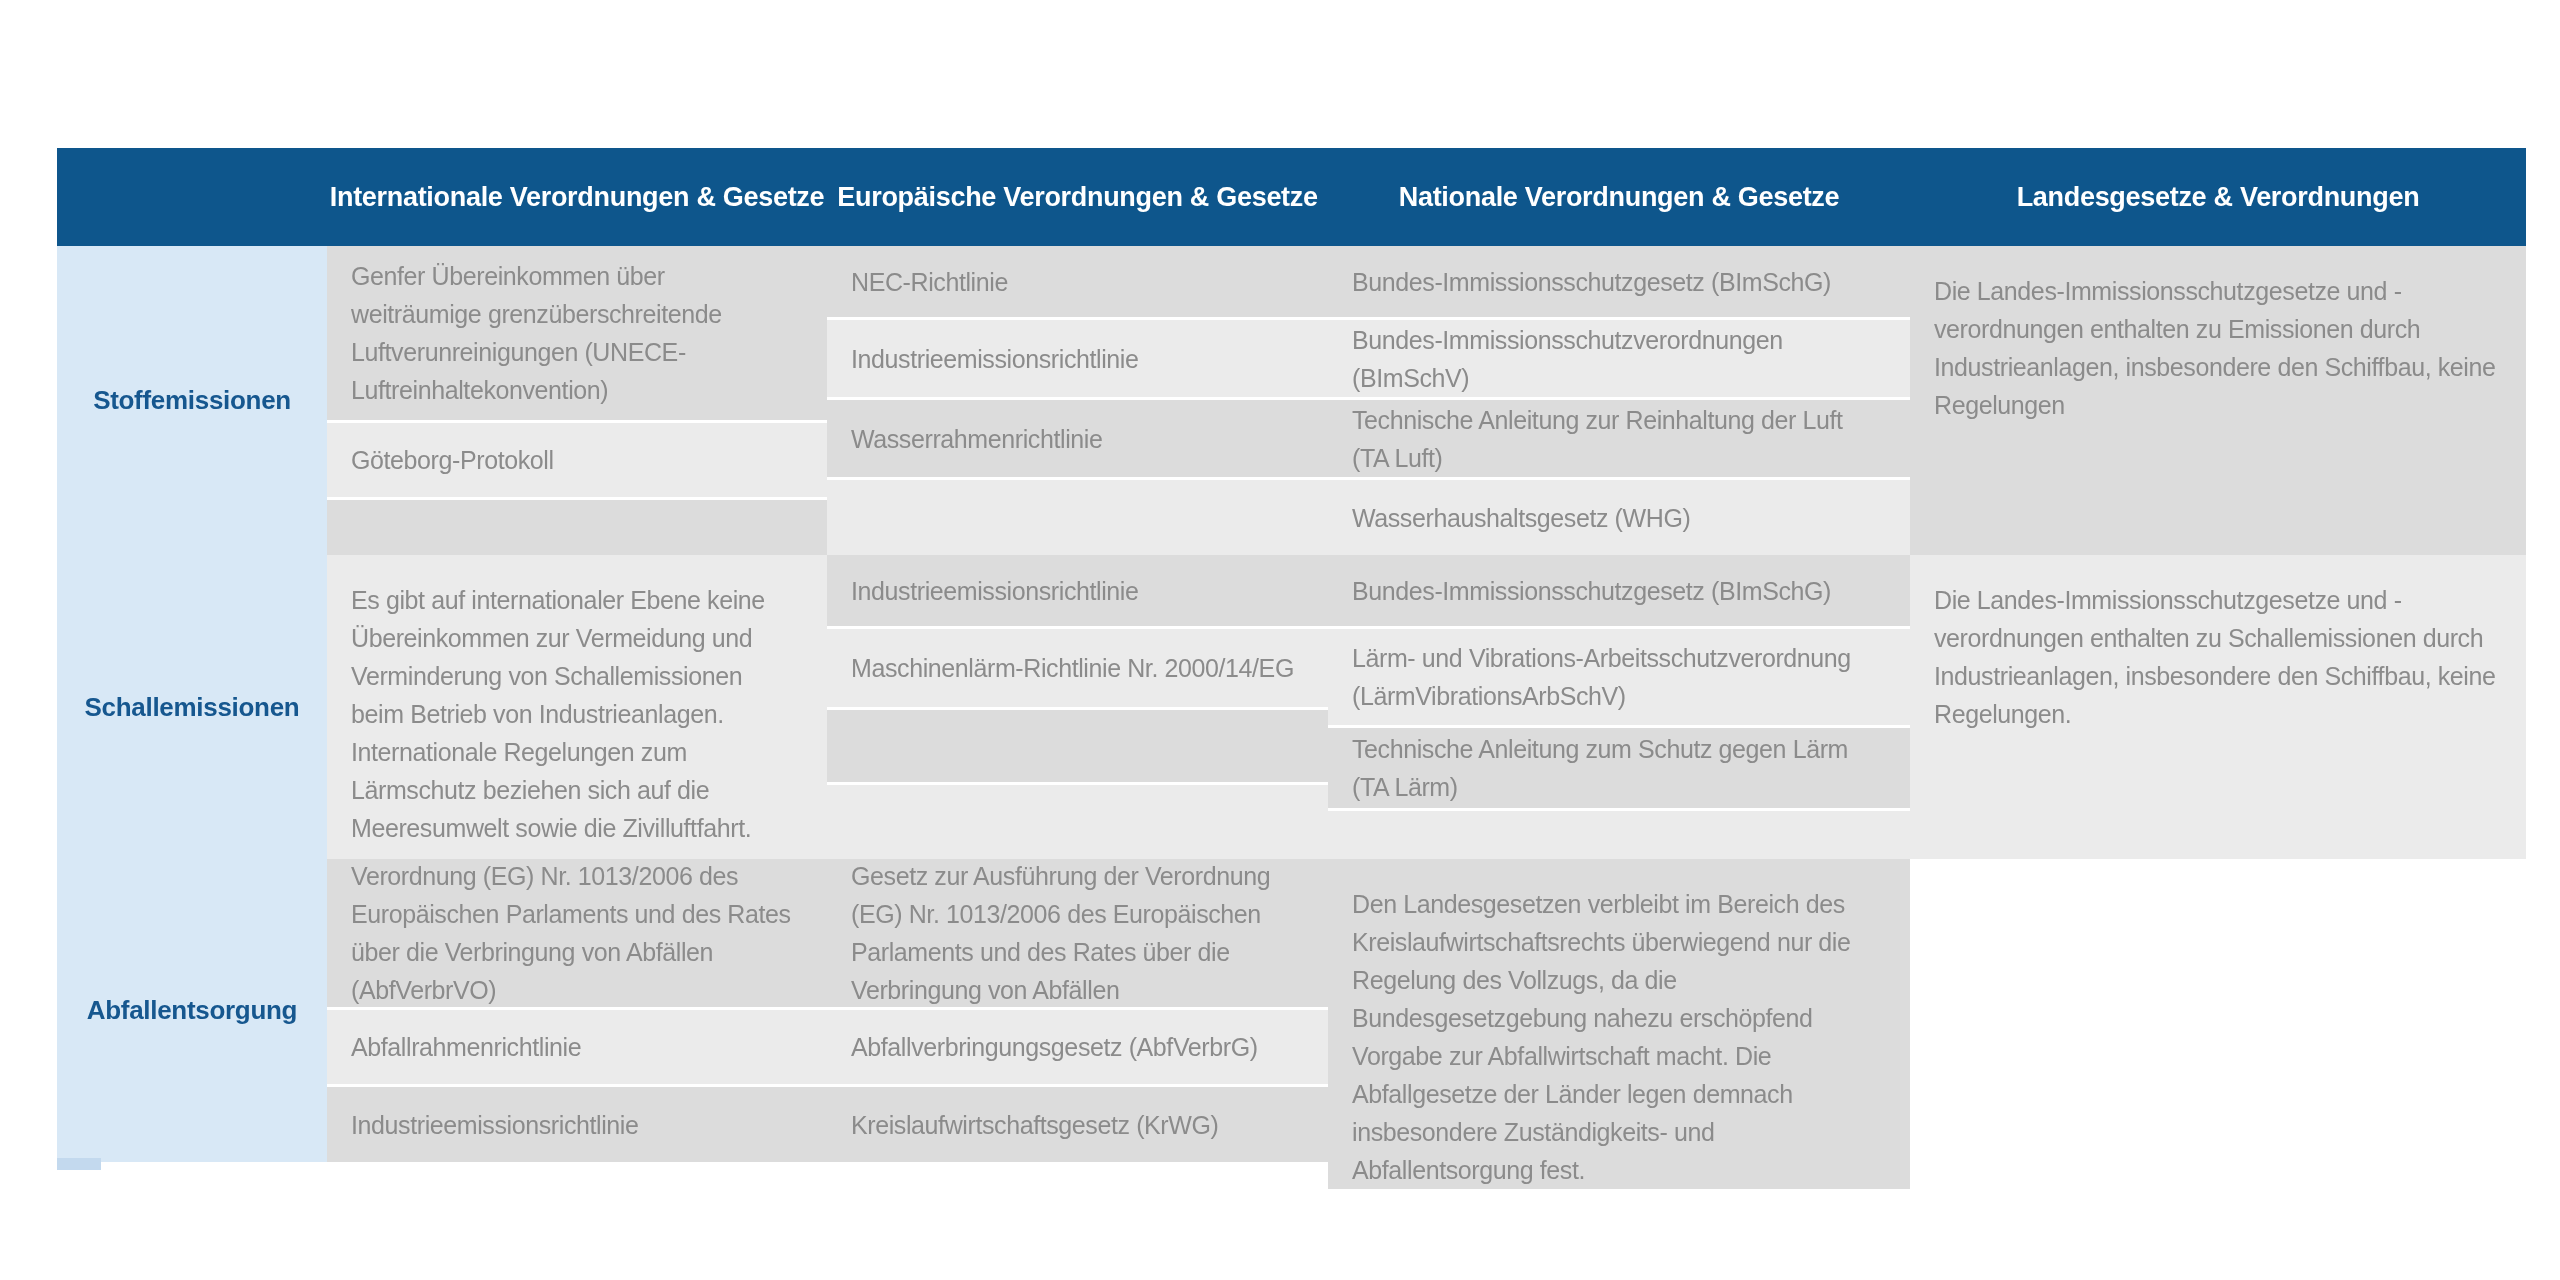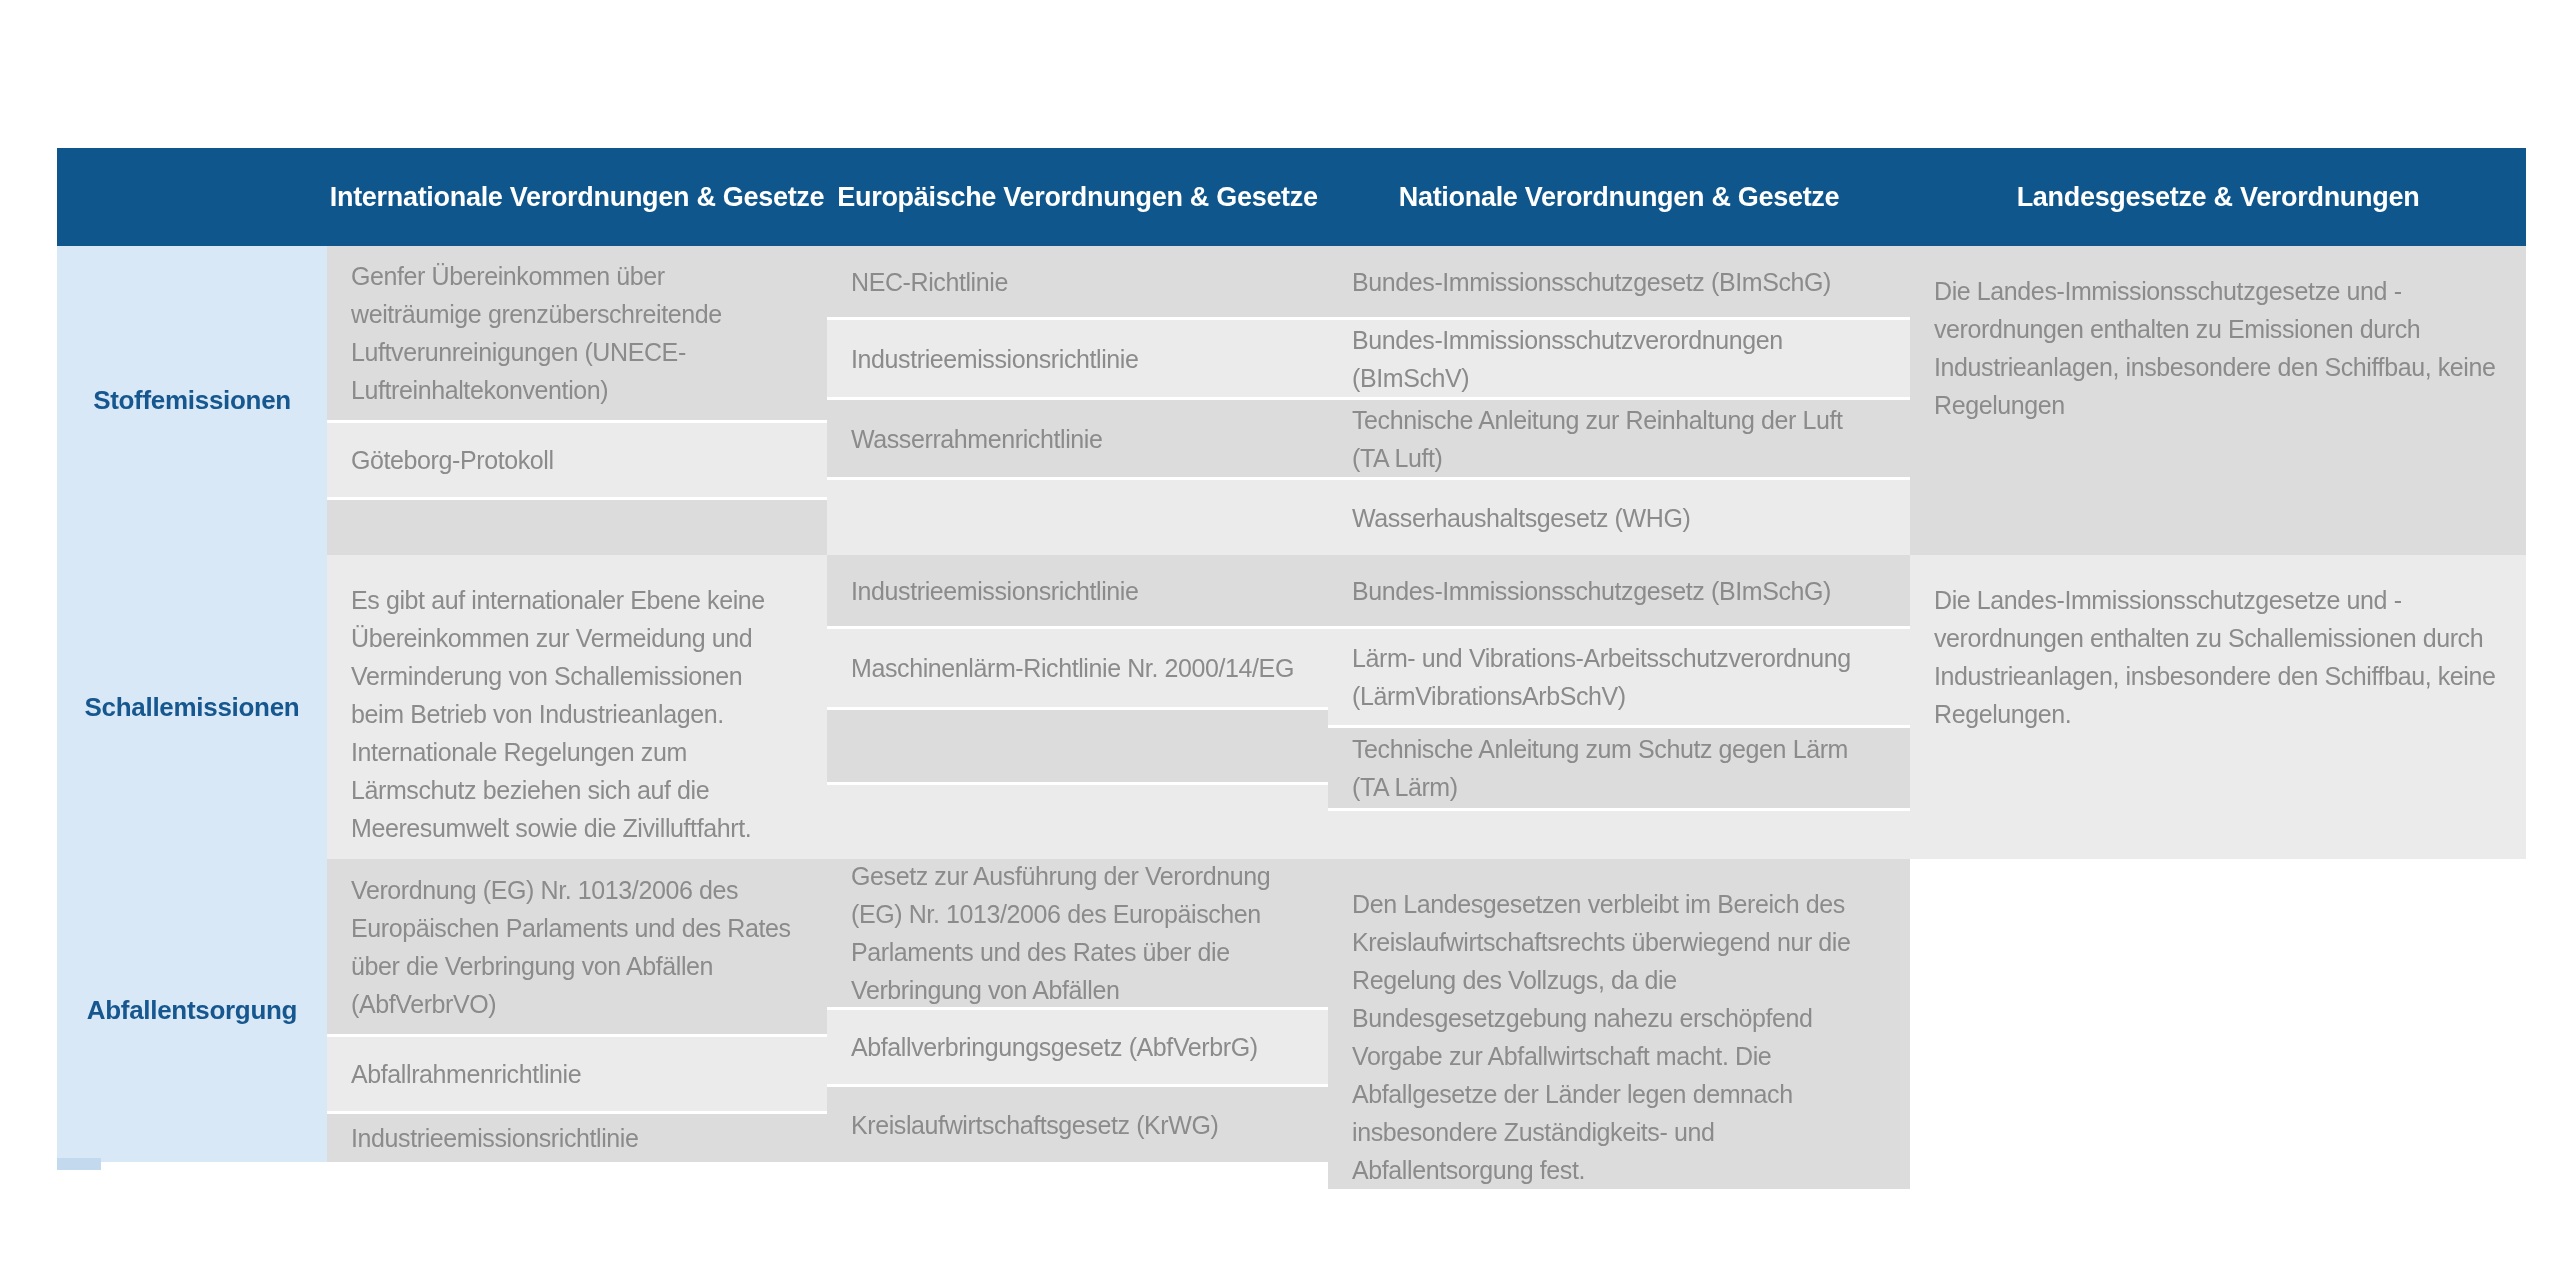--- a/index.html
+++ b/index.html
@@ -120,21 +120,21 @@
     <div class="cell light" style="height:96px">Lärm- und Vibrations-Arbeitsschutzverordnung (LärmVibrationsArbSchV)</div>
     <div class="cell dark" style="height:80px">Technische Anleitung zum Schutz gegen Lärm (TA Lärm)</div>
     <div class="cell light fill"></div>
   </div>
   <div class="colstack">
     <div class="cell light fill top">Die Landes-Immissionsschutzgesetze und -verordnungen enthalten zu Schallemissionen durch Industrieanlagen, insbesondere den Schiffbau, keine Regelungen.</div>
   </div>
 
   <div class="rlabel">Abfallentsorgung</div>
   <div class="colstack">
-    <div class="cell dark" style="height:175px">Verordnung (EG) Nr. 1013/2006 des Europäischen Parlaments und des Rates über die Verbringung von Abfällen (AbfVerbrVO)</div>
+    <div class="cell dark" style="height:148px">Verordnung (EG) Nr. 1013/2006 des Europäischen Parlaments und des Rates über die Verbringung von Abfällen (AbfVerbrVO)</div>
     <div class="cell light" style="height:74px">Abfallrahmenrichtlinie</div>
     <div class="cell dark fill">Industrieemissionsrichtlinie</div>
   </div>
   <div class="colstack">
     <div class="cell dark" style="height:148px">Gesetz zur Ausführung der Verordnung (EG) Nr. 1013/2006 des Europäischen Parlaments und des Rates über die Verbringung von Abfällen</div>
     <div class="cell light" style="height:74px">Abfallverbringungsgesetz (AbfVerbrG)</div>
     <div class="cell dark fill">Kreislaufwirtschaftsgesetz (KrWG)</div>
   </div>
   <div class="colstack">
     <div class="cell dark fill top">Den Landesgesetzen verbleibt im Bereich des Kreislaufwirtschaftsrechts überwiegend nur die Regelung des Vollzugs, da die Bundesgesetzgebung nahezu erschöpfend Vorgabe zur Abfallwirtschaft macht. Die Abfallgesetze der Länder legen demnach insbesondere Zuständigkeits- und Abfallentsorgung fest.</div>

